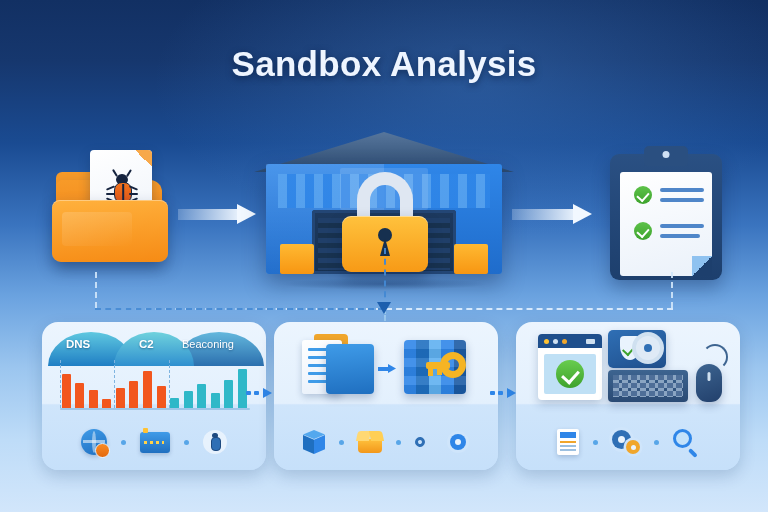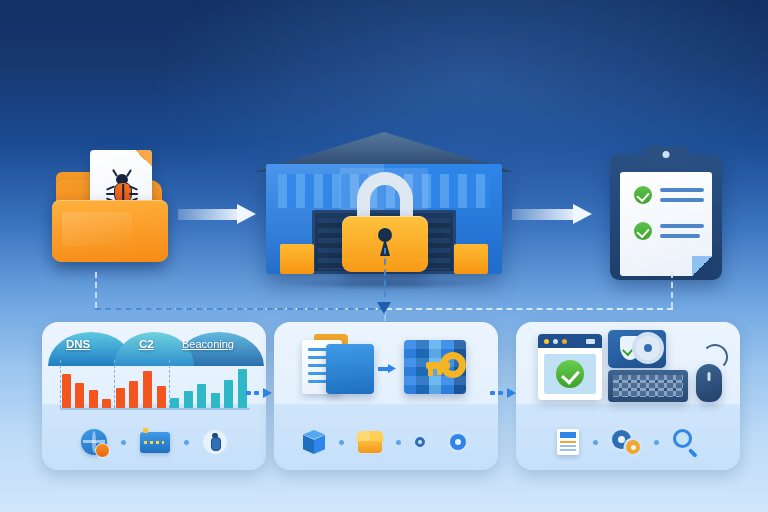--- a/index.html
+++ b/index.html
@@ -253,21 +253,20 @@
   .waves{position:absolute;left:0;top:4px;width:100%;height:40px;}
   .wave{
     position:absolute;bottom:0;height:34px;border-radius:50% 50% 0 0 / 100% 100% 0 0;
   }
   .wave.w1{left:6px;width:86px;background:linear-gradient(180deg,#5fc8e0,#1f7ec4);}
   .wave.w2{left:72px;width:80px;background:linear-gradient(180deg,#6fd2dd,#2f8fcf);}
   .wave.w3{left:132px;width:90px;background:linear-gradient(180deg,#64b8dd,#2b6fae);}
   .wlabel{
     position:absolute;top:16px;color:#ffffff;font-size:11.5px;font-weight:bold;
     text-shadow:0 1px 2px rgba(10,40,80,.45);
-    text-decoration:underline;
   }
   #wl-dns{left:24px;} #wl-c2{left:97px;} #wl-beacon{left:140px;font-weight:normal;font-size:11px;}
   .chart{position:absolute;left:18px;top:42px;width:190px;height:46px;}
   .axis{position:absolute;left:0;bottom:0;width:100%;height:2px;background:#9fc6e8;border-radius:1px;}
   .bar{position:absolute;bottom:2px;width:9px;border-radius:1px 1px 0 0;}
   .vguide{position:absolute;top:-4px;height:48px;border-left:1.5px dashed #7fb4e0;}
 
   
   .ico{position:relative;}
   .dot-sep{width:5px;height:5px;border-radius:50%;background:#58a6e8;}
@@ -350,20 +349,21 @@
   .mag{width:26px;height:26px;position:relative;}
   .mag .lens{position:absolute;left:0;top:0;width:19px;height:19px;border-radius:50%;border:3.5px solid #2f86e8;box-sizing:border-box;background:rgba(190,225,250,.5);}
   .mag .hdl{position:absolute;right:1px;bottom:1px;width:10px;height:3.5px;background:#2f86e8;border-radius:2px;transform:rotate(45deg);}
 </style>
 </head>
 <body>
 
 <div id="stage">
   <div id="glow"></div>
 
+  <div class="title">Sandbox Analysis</div>
 
   <div class="node" id="node-intake">
     <div class="folder-tab"></div>
     <div class="folder-back"></div>
     <div class="doc">
       <div class="doc-fold"></div>
     </div>
     <div class="bug">
       <div class="bug-ant l"></div>
       <div class="bug-ant r"></div>

